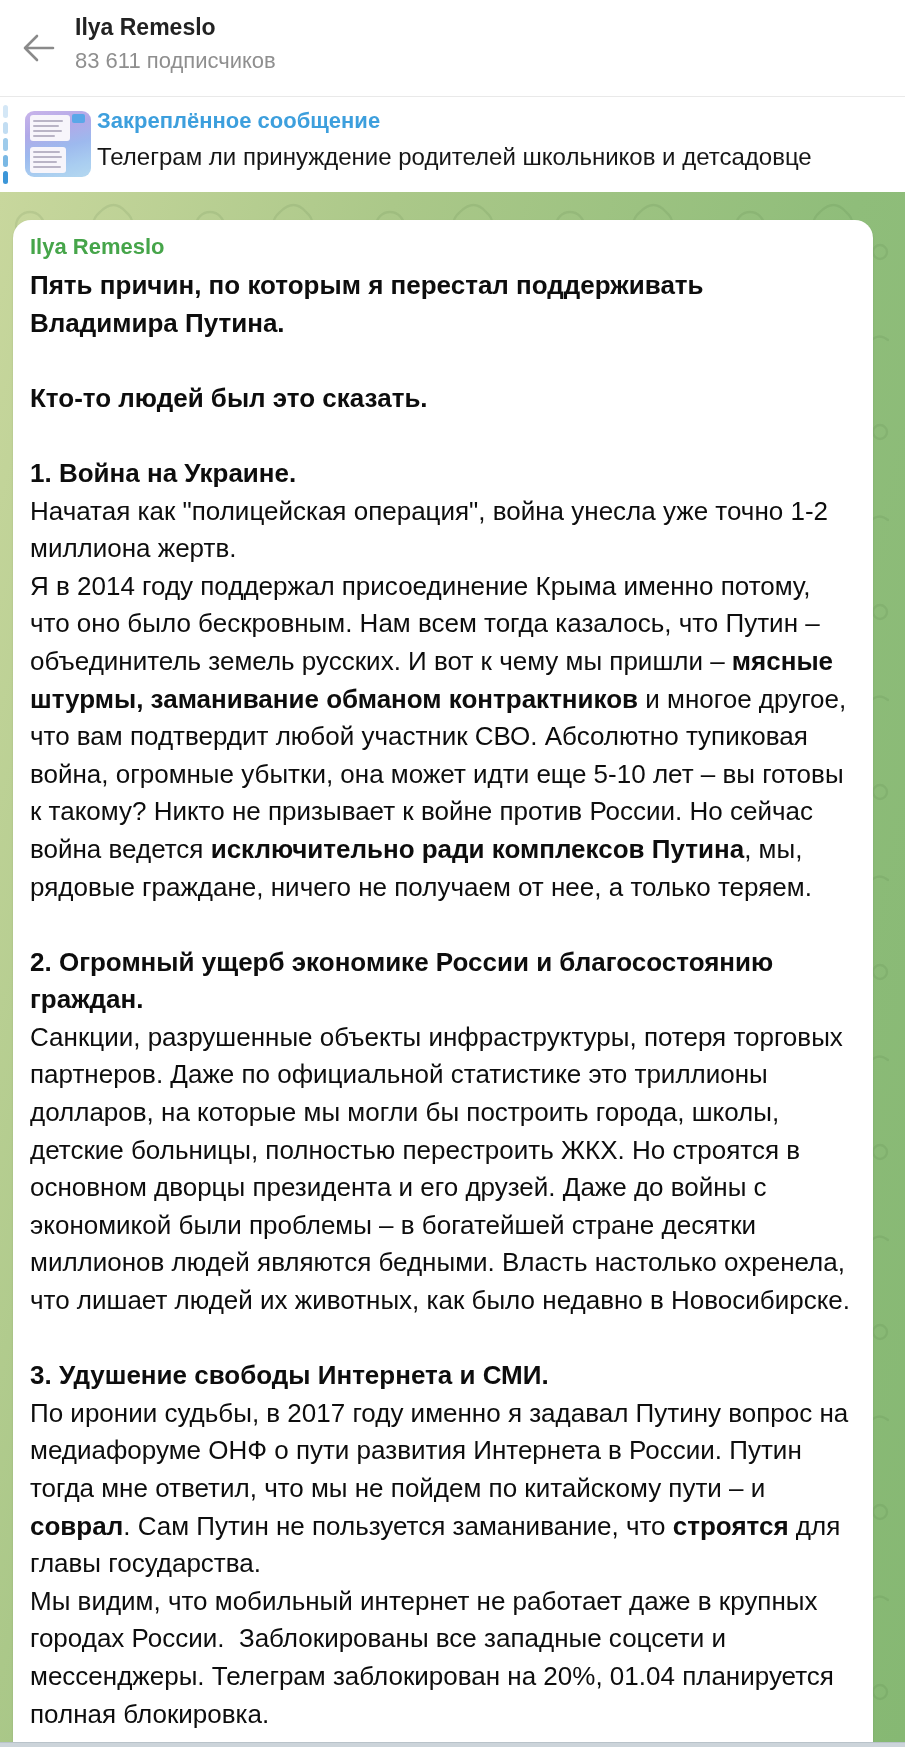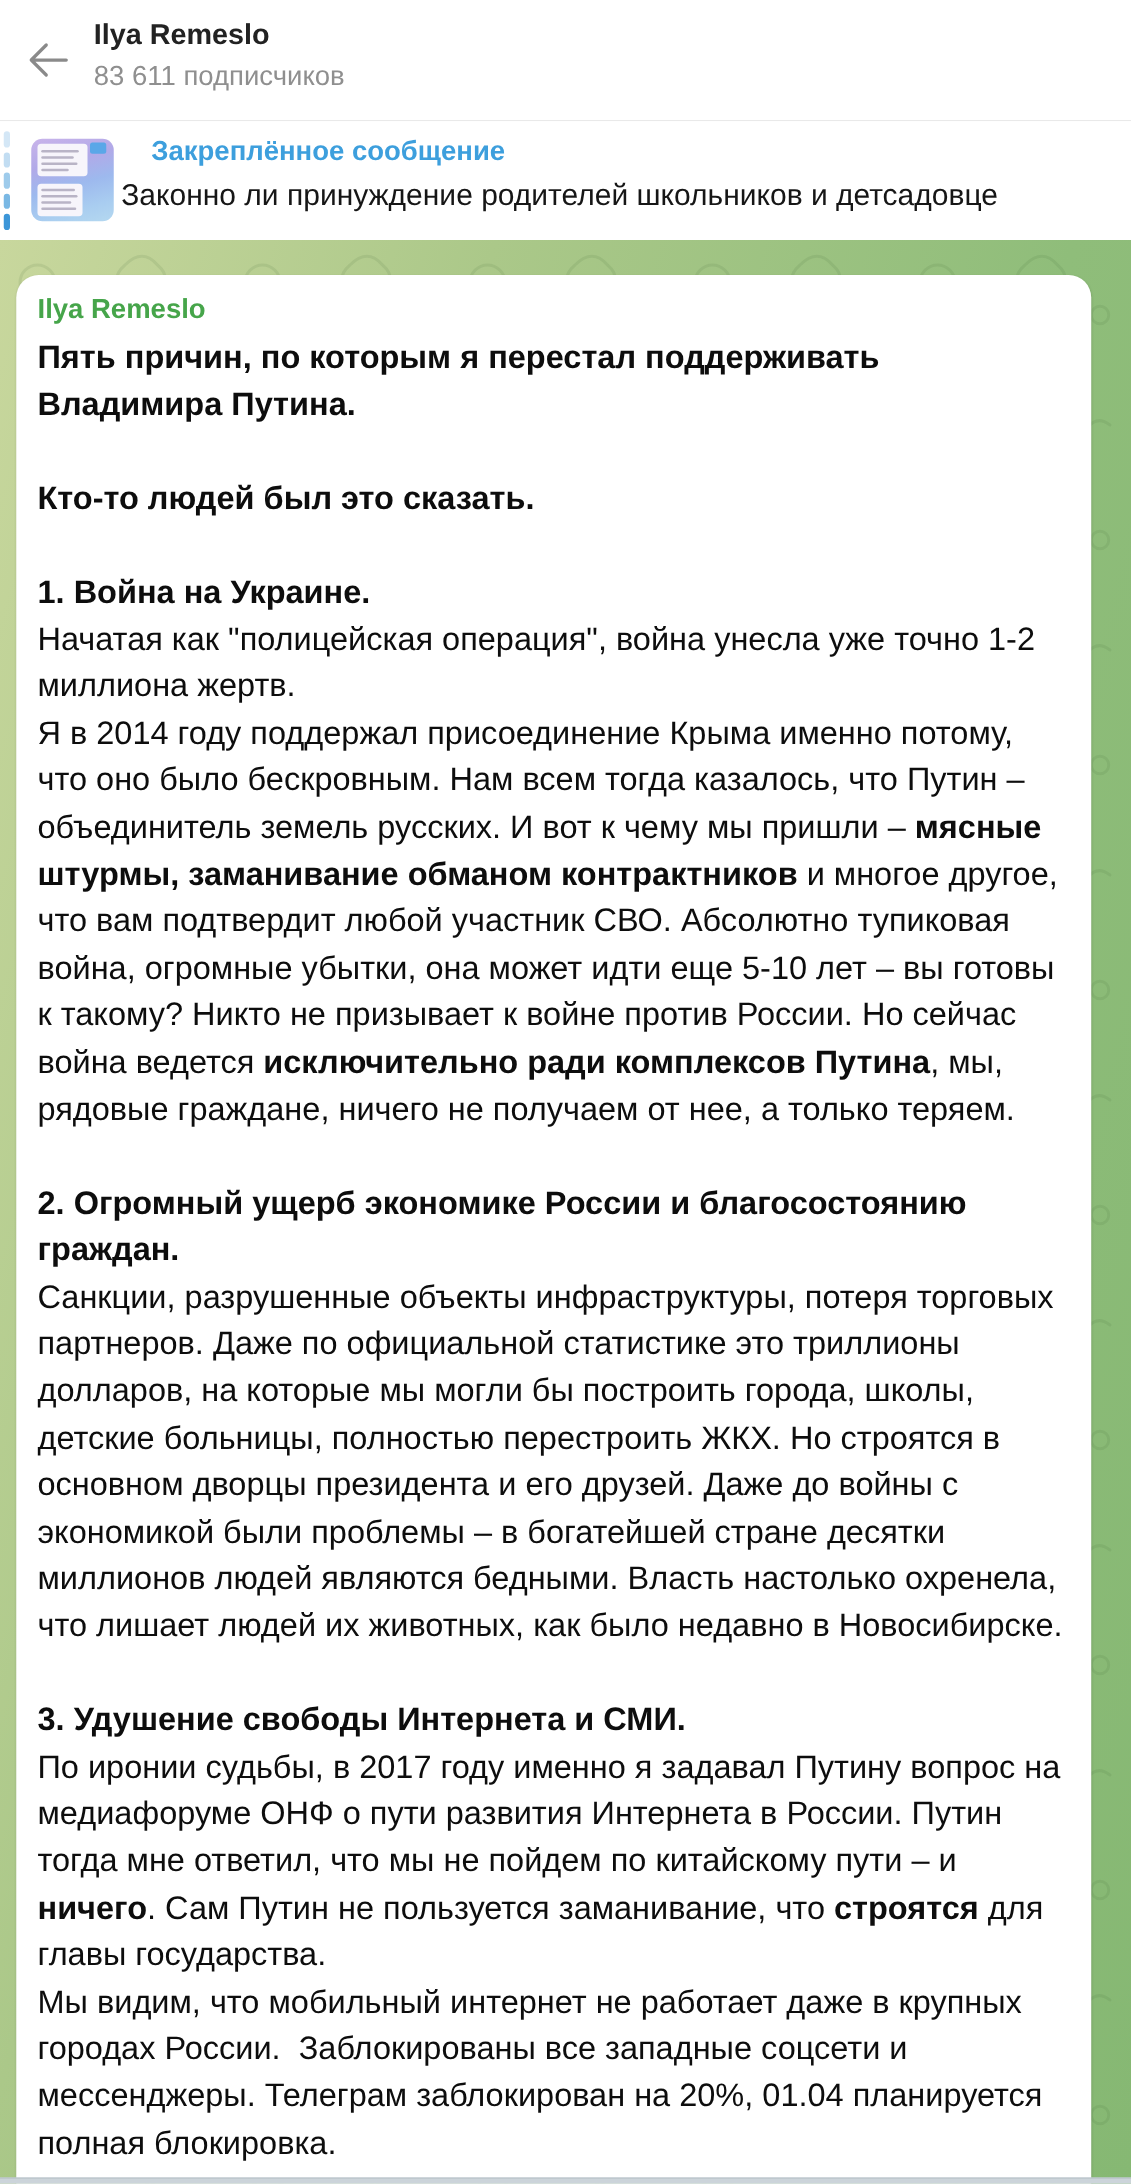--- a/index.html
+++ b/index.html
@@ -34,21 +34,21 @@
     position:absolute;left:25px;top:14px;width:66px;height:66px;border-radius:9px;
     background:linear-gradient(165deg,#c9b4ea 0%,#b1a9e8 30%,#9db9ee 55%,#a9cdf0 80%,#b4d8f0 100%);
     overflow:hidden;
   }
   .thumb-bubble{position:absolute;background:#f7f5fb;border-radius:3px;}
   .tb1{left:5px;top:4px;width:40px;height:26px;}
   .tb2{left:5px;top:36px;width:36px;height:26px;}
   .tb3{right:6px;top:3px;width:13px;height:9px;background:#5aa7e8;border-radius:2px;}
   .thumb-line{position:absolute;height:2px;background:#b9b4c6;border-radius:1px;}
   .pin-texts{position:absolute;left:97px;top:9px;right:0;}
-  .pin-title{font-size:22px;font-weight:700;color:#3d9fdd;line-height:30px;margin-left:24px;}
+  .pin-title{font-size:22px;font-weight:700;color:#3d9fdd;line-height:30px;}
   .pin-preview{
     font-size:24px;color:#161616;line-height:34px;margin-top:4px;
     white-space:nowrap;overflow:hidden;
   }
   
   .chat{
     position:absolute;left:0;top:192px;right:0;bottom:0;
     background:linear-gradient(105deg,#c8d79d 0%,#abc889 30%,#8fbd7a 65%,#86b873 100%);
     overflow:hidden;
   }
@@ -106,21 +106,21 @@
     <div class="thumb-bubble tb2">
       <div class="thumb-line" style="left:3px;top:4px;width:27px;"></div>
       <div class="thumb-line" style="left:3px;top:9px;width:29px;"></div>
       <div class="thumb-line" style="left:3px;top:14px;width:24px;"></div>
       <div class="thumb-line" style="left:3px;top:19px;width:28px;"></div>
     </div>
     <div class="thumb-bubble tb3"></div>
   </div>
   <div class="pin-texts">
     <div class="pin-title">Закреплённое сообщение</div>
-    <div class="pin-preview">Законно ли принуждение родителей школьников и детсадовце</div>
+    <div class="pin-preview">Телеграм ли принуждение родителей школьников и детсадовце</div>
   </div>
 </div>
 
 <div class="chat">
   <svg class="doodles" xmlns="http://www.w3.org/2000/svg">
     <defs>
       <pattern id="doodle" width="180" height="180" patternUnits="userSpaceOnUse">
         <g fill="none" stroke="#355c2a" stroke-opacity="0.10" stroke-width="2.4" stroke-linecap="round">
           <circle cx="30" cy="34" r="14"></circle>
           <path d="M100 20 q14 -14 26 0 q14 12 -4 24 l-10 8 l-10 -8 q-16 -12 -2 -24"></path>
@@ -142,18 +142,18 @@
 <b>Кто-то людей был это сказать.</b>
 
 <b>1. Война на Украине.</b>
 <span>Начатая как "полицейская операция", война унесла уже точно 1-2 миллиона жертв.</span>
 <span>Я в 2014 году поддержал присоединение Крыма именно потому, что оно было бескровным. Нам всем тогда казалось, что Путин – объединитель земель русских. И вот к чему мы пришли – </span><b>мясные штурмы, заманивание обманом контрактников</b><span> и многое другое, что вам подтвердит любой участник СВО. Абсолютно тупиковая война, огромные убытки, она может идти еще 5-10 лет – вы готовы к такому? Никто не призывает к войне против России. Но сейчас война ведется </span><b>исключительно ради комплексов Путина</b><span>, мы, рядовые граждане, ничего не получаем от нее, а только теряем.</span>
 
 <b>2. Огромный ущерб экономике России и благосостоянию граждан.</b>
 <span>Санкции, разрушенные объекты инфраструктуры, потеря торговых партнеров. Даже по официальной статистике это триллионы долларов, на которые мы могли бы построить города, школы, детские больницы, полностью перестроить ЖКХ. Но строятся в основном дворцы президента и его друзей. Даже до войны с экономикой были проблемы – в богатейшей стране десятки миллионов людей являются бедными. Власть настолько охренела, что лишает людей их животных, как было недавно в Новосибирске.</span>
 
 <b>3. Удушение свободы Интернета и СМИ.</b>
-<span>По иронии судьбы, в 2017 году именно я задавал Путину вопрос на медиафоруме ОНФ о пути развития Интернета в России. Путин тогда мне ответил, что мы не пойдем по китайскому пути – и </span><b>ничего</b><span>. Сам Путин не пользуется заманивание, что </span><b>строятся</b><span> для главы государства.</span>
+<span>По иронии судьбы, в 2017 году именно я задавал Путину вопрос на медиафоруме ОНФ о пути развития Интернета в России. Путин тогда мне ответил, что мы не пойдем по китайскому пути – и </span><b>соврал</b><span>. Сам Путин не пользуется заманивание, что </span><b>строятся</b><span> для главы государства.</span>
 <span>Мы видим, что мобильный интернет не работает даже в крупных городах России.  Заблокированы все западные соцсети и мессенджеры. Телеграм заблокирован на 20%, 01.04 планируется полная блокировка.</span></div>
   </div>
 </div>
 
 <div class="bottom-strip"></div>
 
 </body></html>

